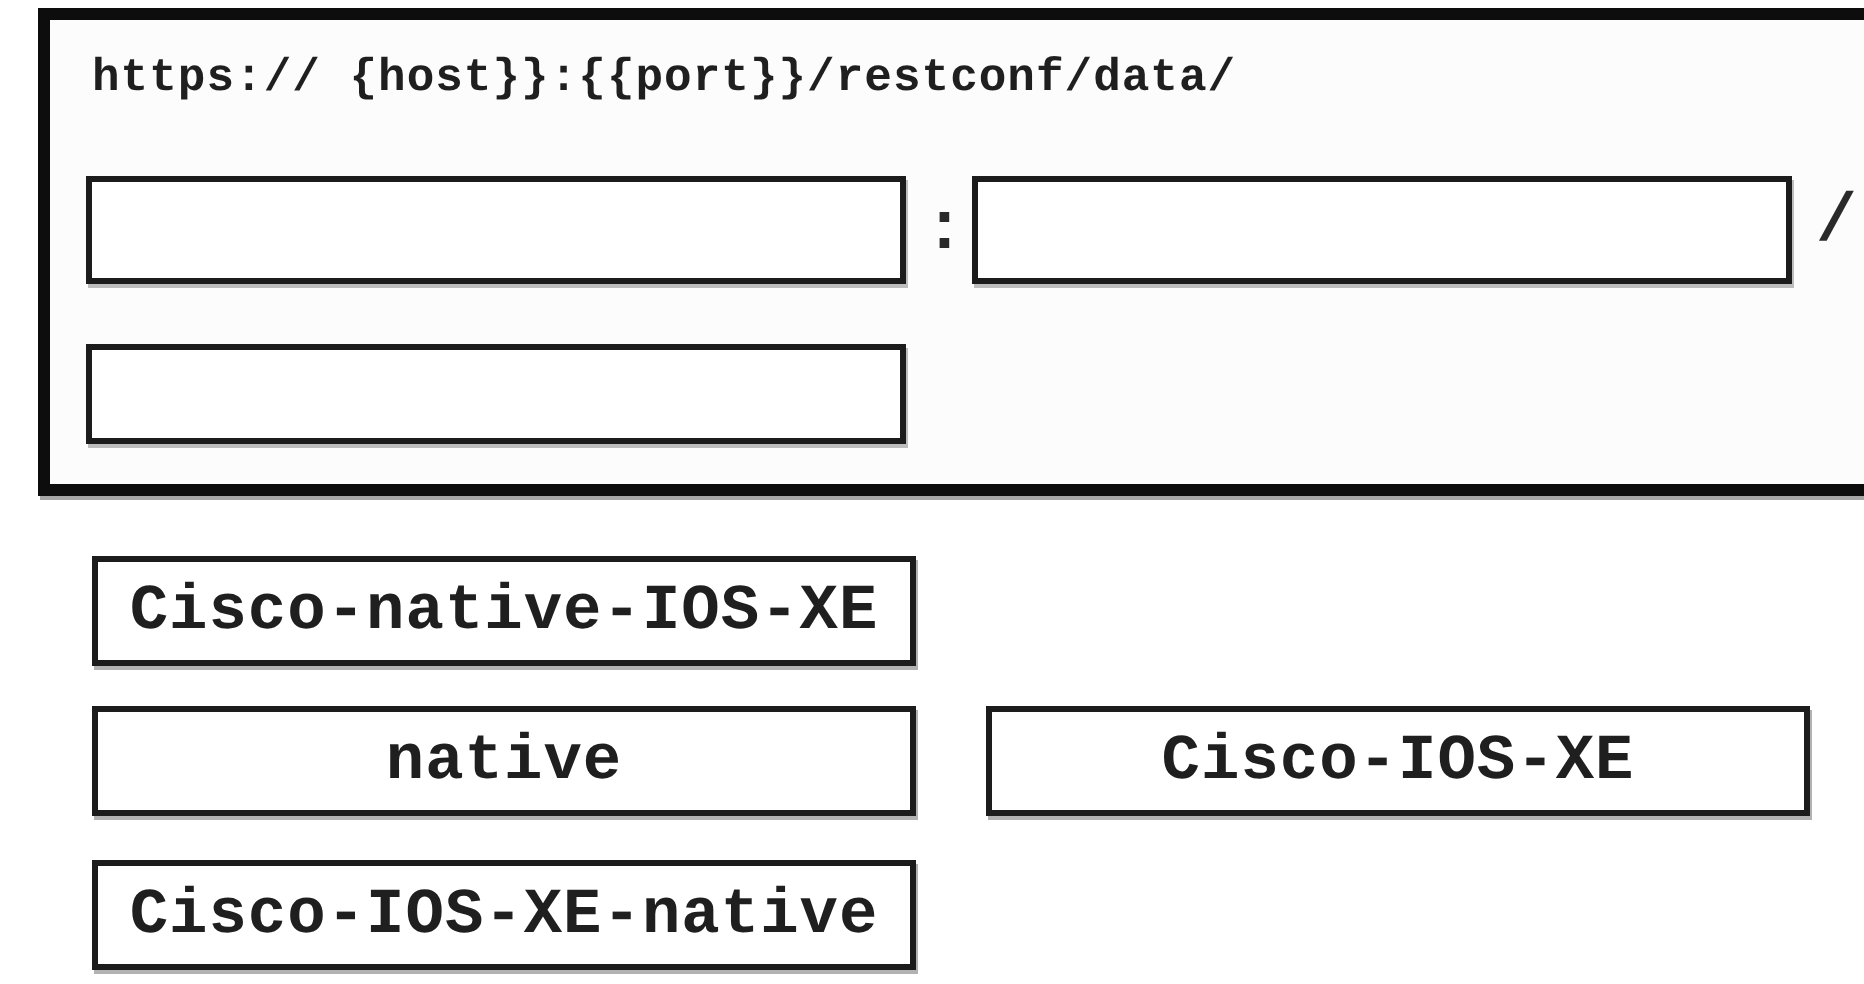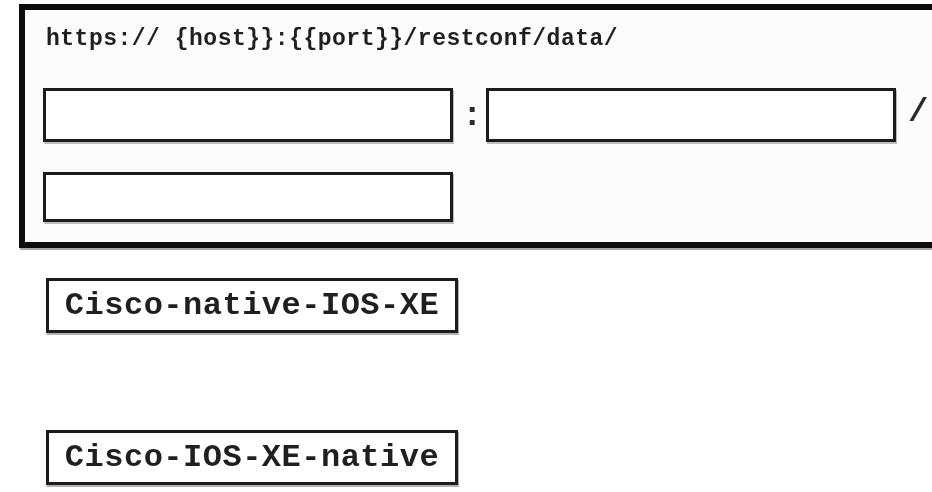--- a/index.html
+++ b/index.html
@@ -88,18 +88,20 @@
     <div class="drop-zone zone-2"></div>
 
     <div class="separator sep-slash">/</div>
 
     <div class="drop-zone zone-3"></div>
   </div>
 
   <div class="option-card opt-r1 opt-c1">Cisco-native-IOS-XE</div>
 
 
+  <div class="option-card opt-r2 opt-c1">native</div>
 
+  <div class="option-card opt-r2 opt-c2">Cisco-IOS-XE</div>
 
   <div class="option-card opt-r3 opt-c1">Cisco-IOS-XE-native</div>
 
 
 </div>
 
 </body></html>

